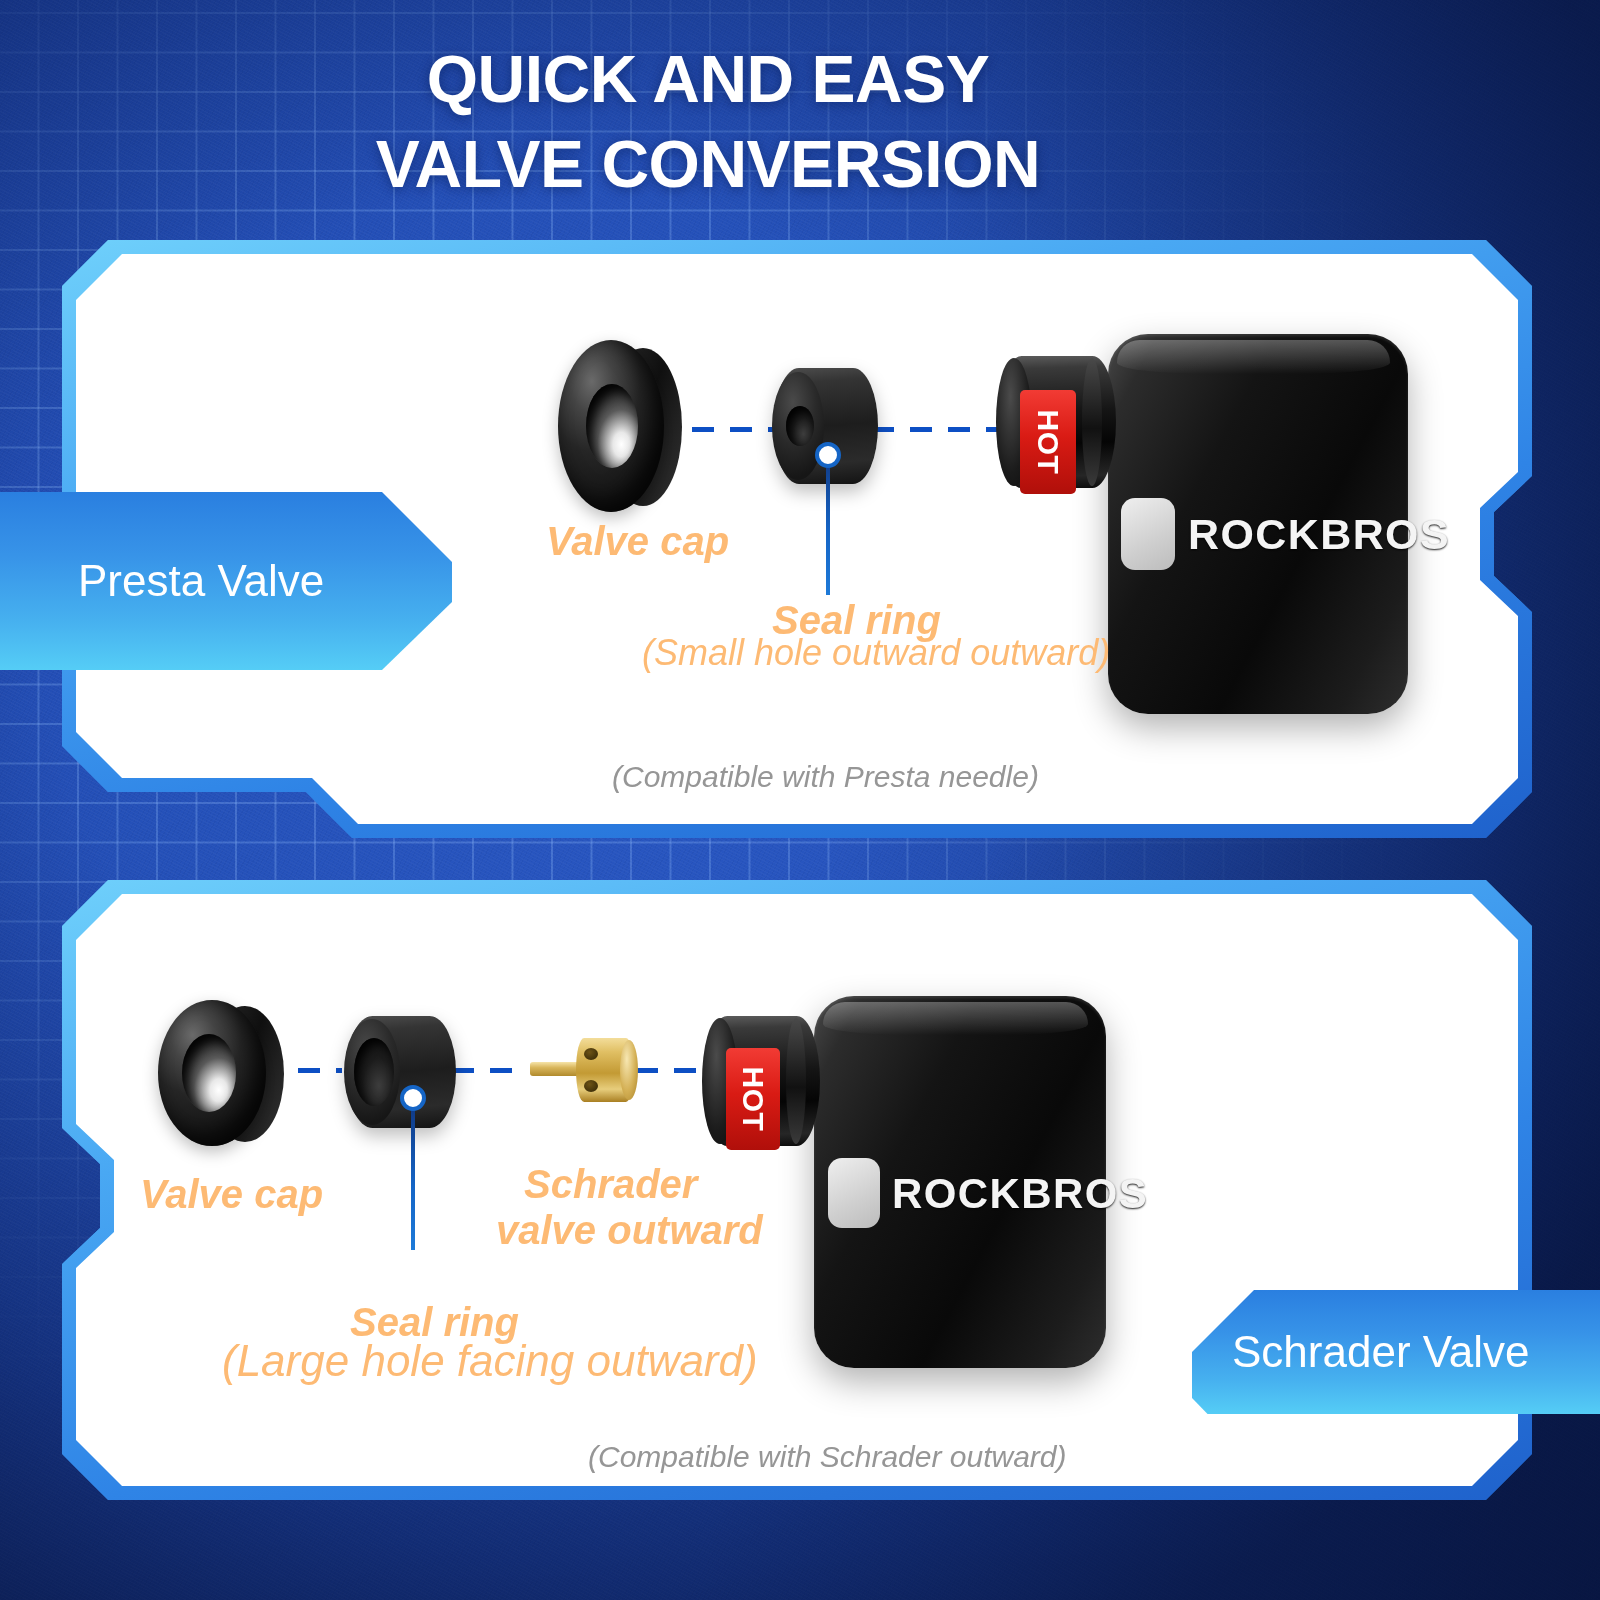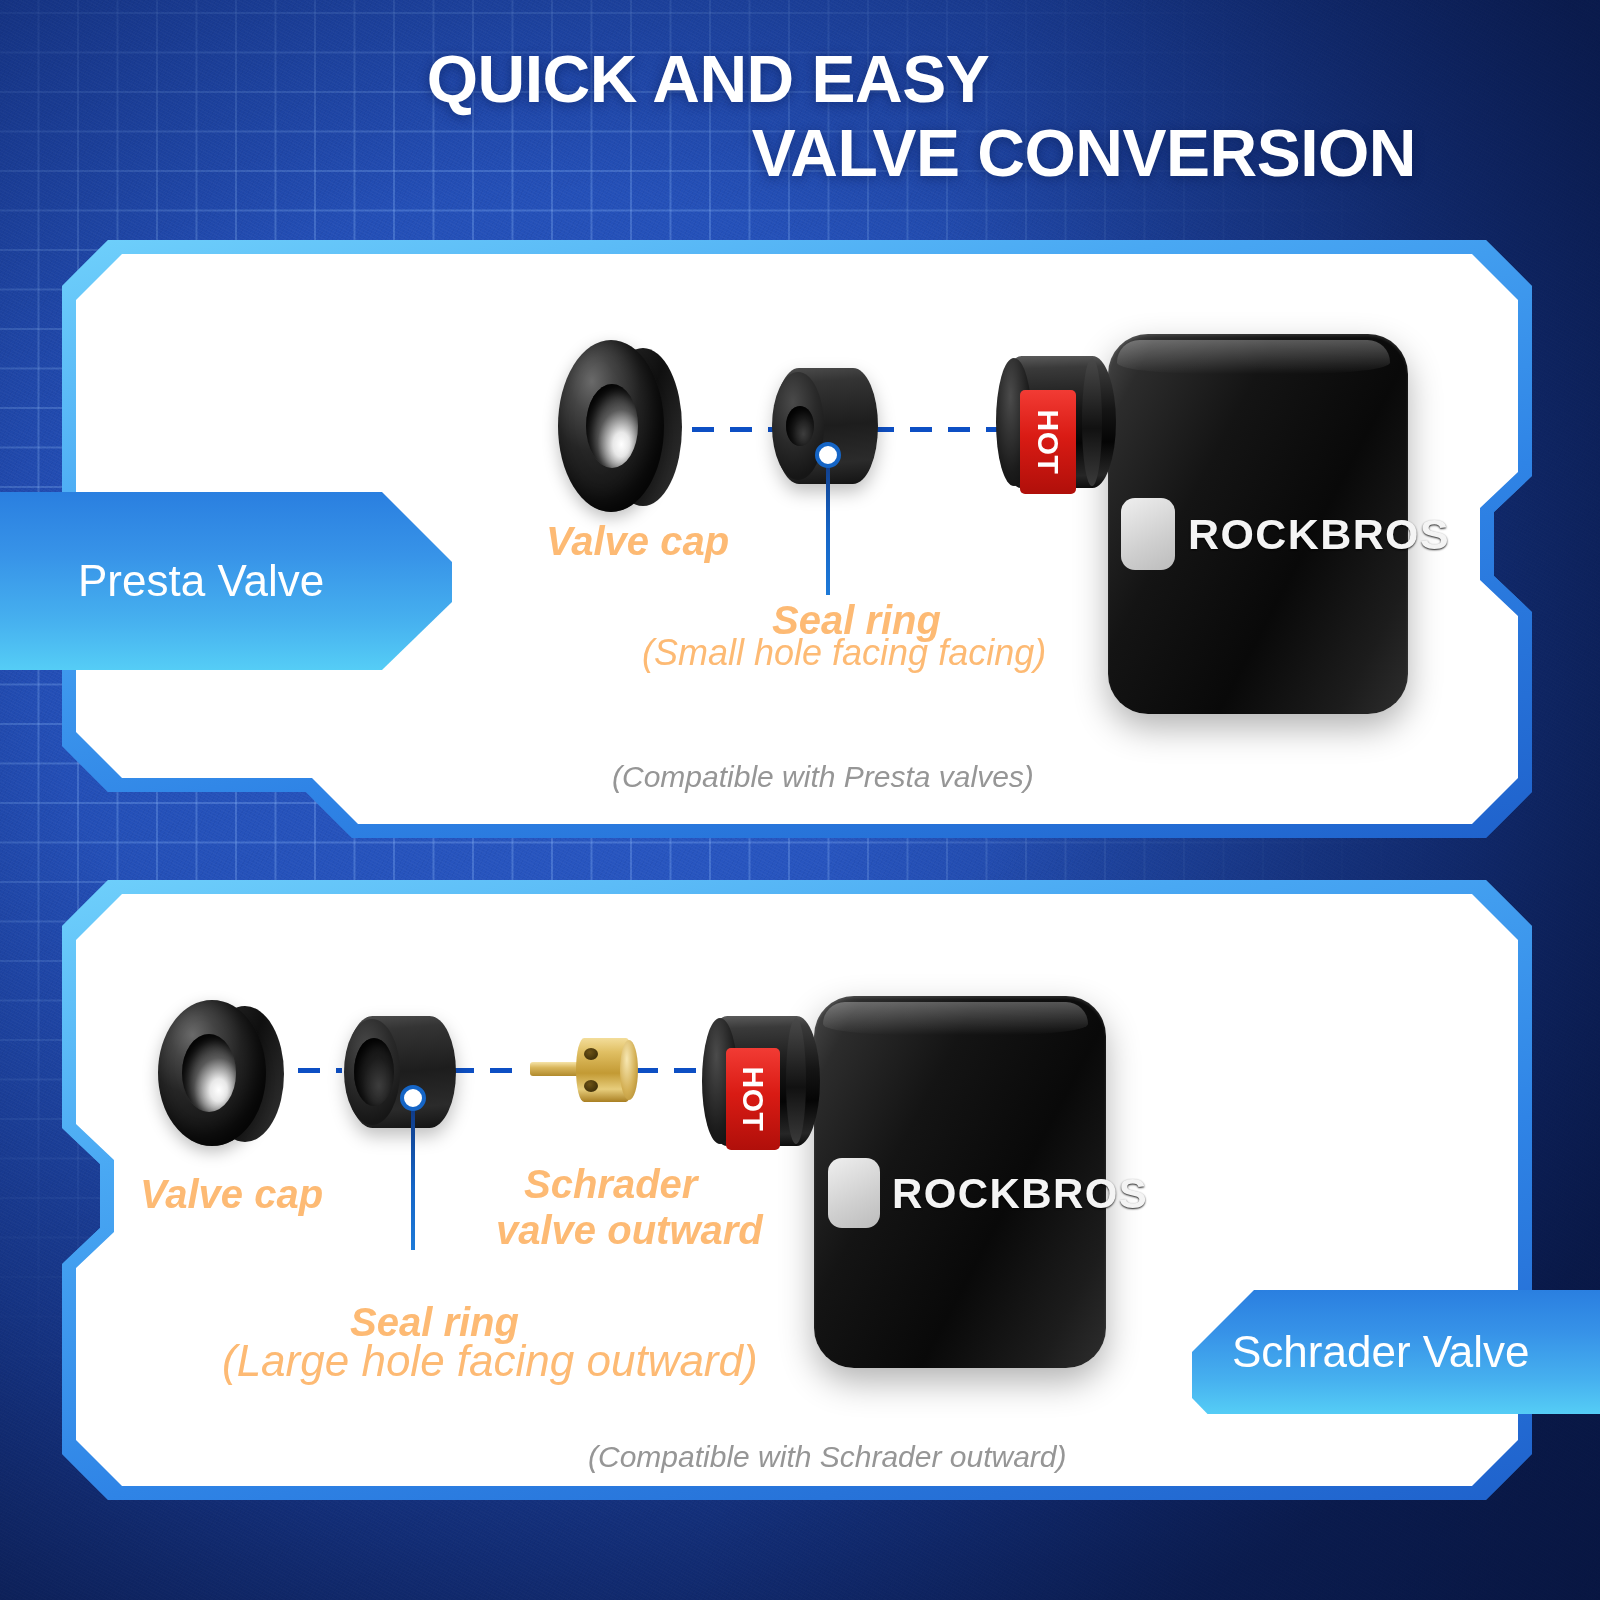--- a/index.html
+++ b/index.html
@@ -43,21 +43,21 @@
 
   
   #headline {
     position:absolute; top:46px; left:0; width:1416px;
     text-align:center; color:#fff;
     font-weight:bold; font-size:66px; line-height:1.0;
     letter-spacing:-0.5px;
     font-stretch:condensed;
     text-shadow:0 2px 12px rgba(0,20,70,.45);
   }
-  #headline .l2 { display:block; margin-top:8px;text-align:right; }
+  #headline .l2 { display:block; margin-top:19px; }
 
   
   .panel { position:absolute; }
   .panel-glow, .panel-border, .panel-fill { position:absolute; inset:0; }
 
   .panel-glow {
     background:linear-gradient(170deg,#5fc2f7 0%,#3d9bf0 45%,#2f7fe4 100%);
     filter:blur(9px); opacity:.85;
   }
   .panel-border {
@@ -259,23 +259,23 @@
   <div class="hot" style="left:22px; top:34px; width:56px; height:104px;">
     <span style="font-size:30px;">HOT</span>
   </div>
 </div>
 
 <div class="lbl" style="left:546px; top:519px; font-size:40px;">Valve cap</div>
 
 <div class="leader" style="left:826px; top:455px; height:140px;"></div>
 <div class="leader-dot" style="left:815px; top:442px;"></div>
 <div class="lbl" style="left:772px; top:598px; font-size:40px;">Seal ring</div>
-<div class="lbl sub" style="left:642px; top:632px; font-size:36px;">(Small hole facing facing)</div>
-
-<div class="compat" style="left:612px; top:760px;">(Compatible with Presta valves)</div>
+<div class="lbl sub" style="left:642px; top:632px; font-size:36px;">(Small hole outward outward)</div>
+
+<div class="compat" style="left:612px; top:760px;">(Compatible with Presta needle)</div>
 
 <div class="badge" id="badge-presta">
   <span>Presta Valve</span>
 </div>
 
 <div class="panel" id="panel-schrader" style="left:62px; top:880px; width:1470px; height:620px;">
   <div class="panel-glow" style="clip-path:polygon(46px 0,1240px 0,1286px 0,1424px 0,1470px 46px,1470px 574px,1424px 620px,46px 620px,0 574px,0 384px,38px 348px,38px 284px,0 248px,0 46px);"></div>
   <div class="panel-border" style="clip-path:polygon(46px 0,1240px 0,1286px 0,1424px 0,1470px 46px,1470px 574px,1424px 620px,46px 620px,0 574px,0 384px,38px 348px,38px 284px,0 248px,0 46px);"></div>
   <div class="panel-fill" style="clip-path:polygon(60px 14px,1410px 14px,1456px 60px,1456px 560px,1410px 606px,60px 606px,14px 560px,14px 388px,52px 352px,52px 280px,14px 244px,14px 60px);"></div>
 </div>

